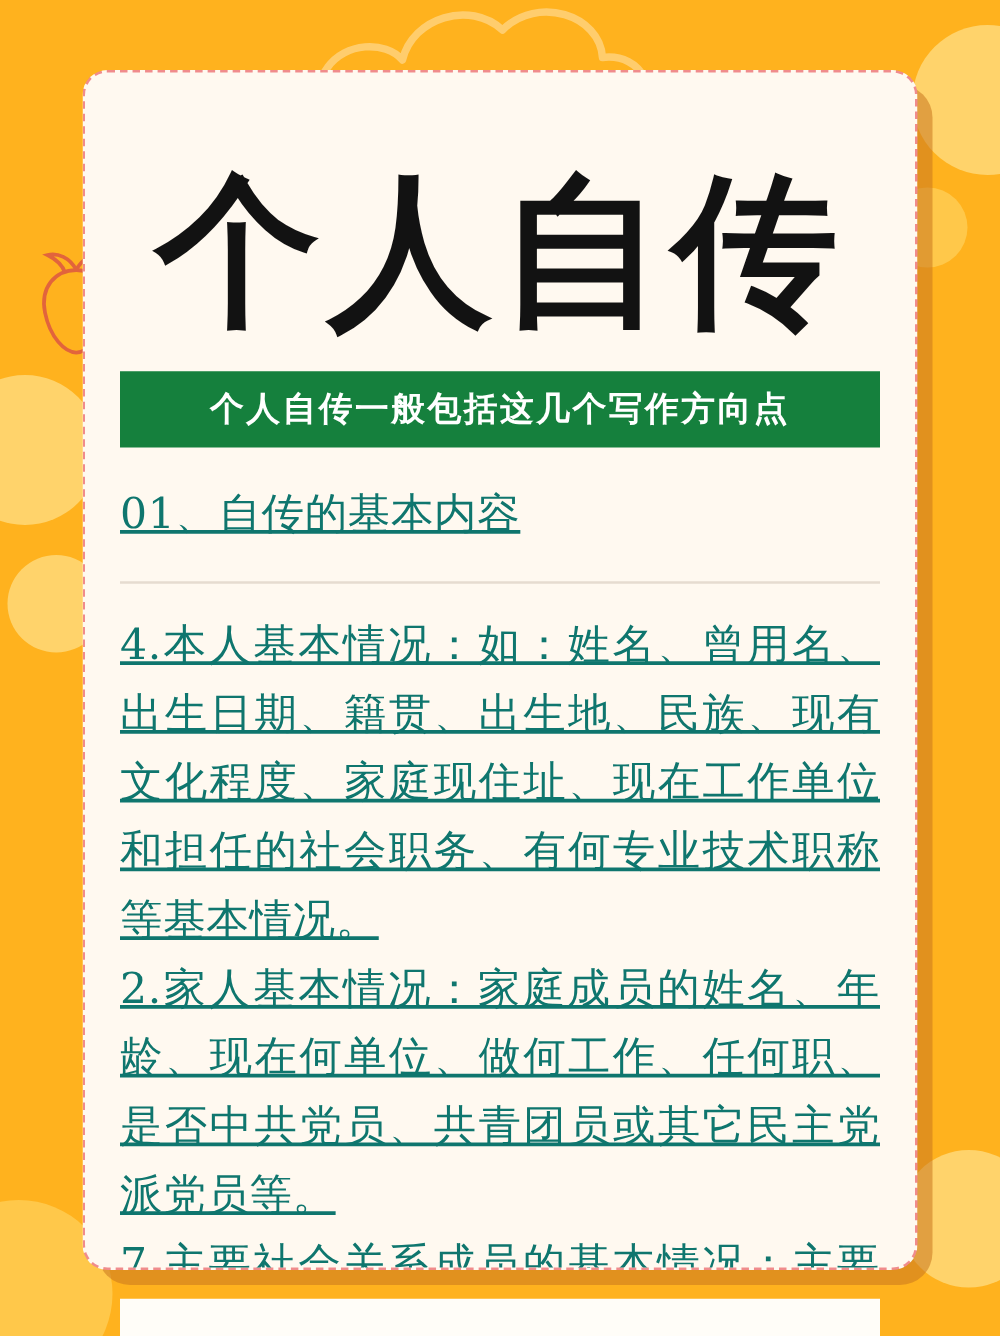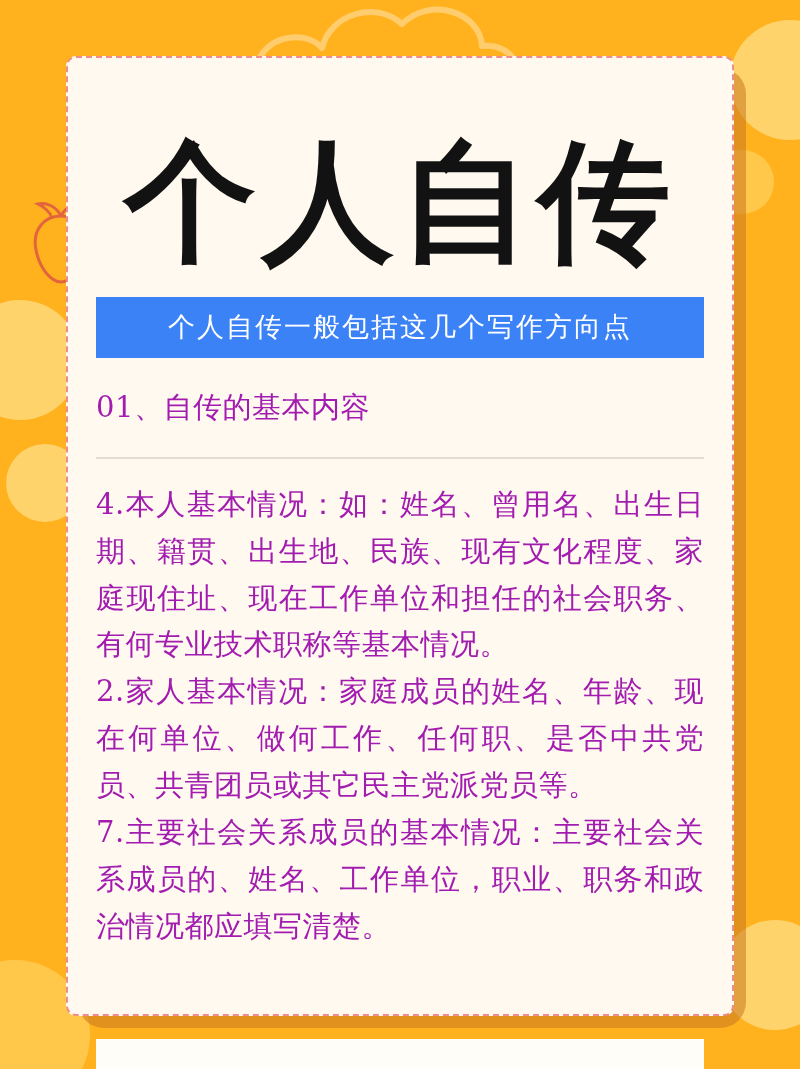--- a/index.html
+++ b/index.html
@@ -61,57 +61,58 @@
     background: #C9761F;
     opacity: .55;
   }
   .card {
     position: absolute;
     left: 66px;
     top: 56px;
     width: 668px;
     height: 960px;
     background: #FFF9F0;
-    border-radius: 10px;
+    border-radius: 20px;
     border: 2px dashed #F08C8C;
     box-sizing: border-box;
     padding: 30px 28px 20px 28px;
     overflow: hidden;
   }
 
   .title {
     font-family: "DejaVu Sans", sans-serif;
     font-weight: 700;
     font-size: 132px;
     line-height: 1.05;
     letter-spacing: 6px;
     color: #121212;
     text-align: center;
     margin: 44px 0 26px 0;
     white-space: nowrap;
   }
 
   .subtitle-bar {
-    background: #3b82f6;
+    background: #15803d;
     color: #ffffff;
-    font-weight: 400;
+    font-weight: 700;
     font-size: 27px;
     letter-spacing: 2px;
     text-align: center;
     padding: 12px 4px 13px 4px;
     margin: 0 0 26px 0;
     white-space: nowrap;
   }
 
   .block {
     font-family: "DejaVu Serif", "Liberation Serif", serif;
-    color: #a21caf;
-    font-size: 29px;
+    color: #0f766e;
+    font-size: 34px;
     line-height: 1.62;
     letter-spacing: .5px;
+    text-decoration: underline;
   }
   .block p { margin: 0; }
   .block .heading {
     margin-bottom: 2px;
   }
 
   .divider {
     height: 2px;
     background: #E6DCD0;
     margin: 26px 0 22px 0;

